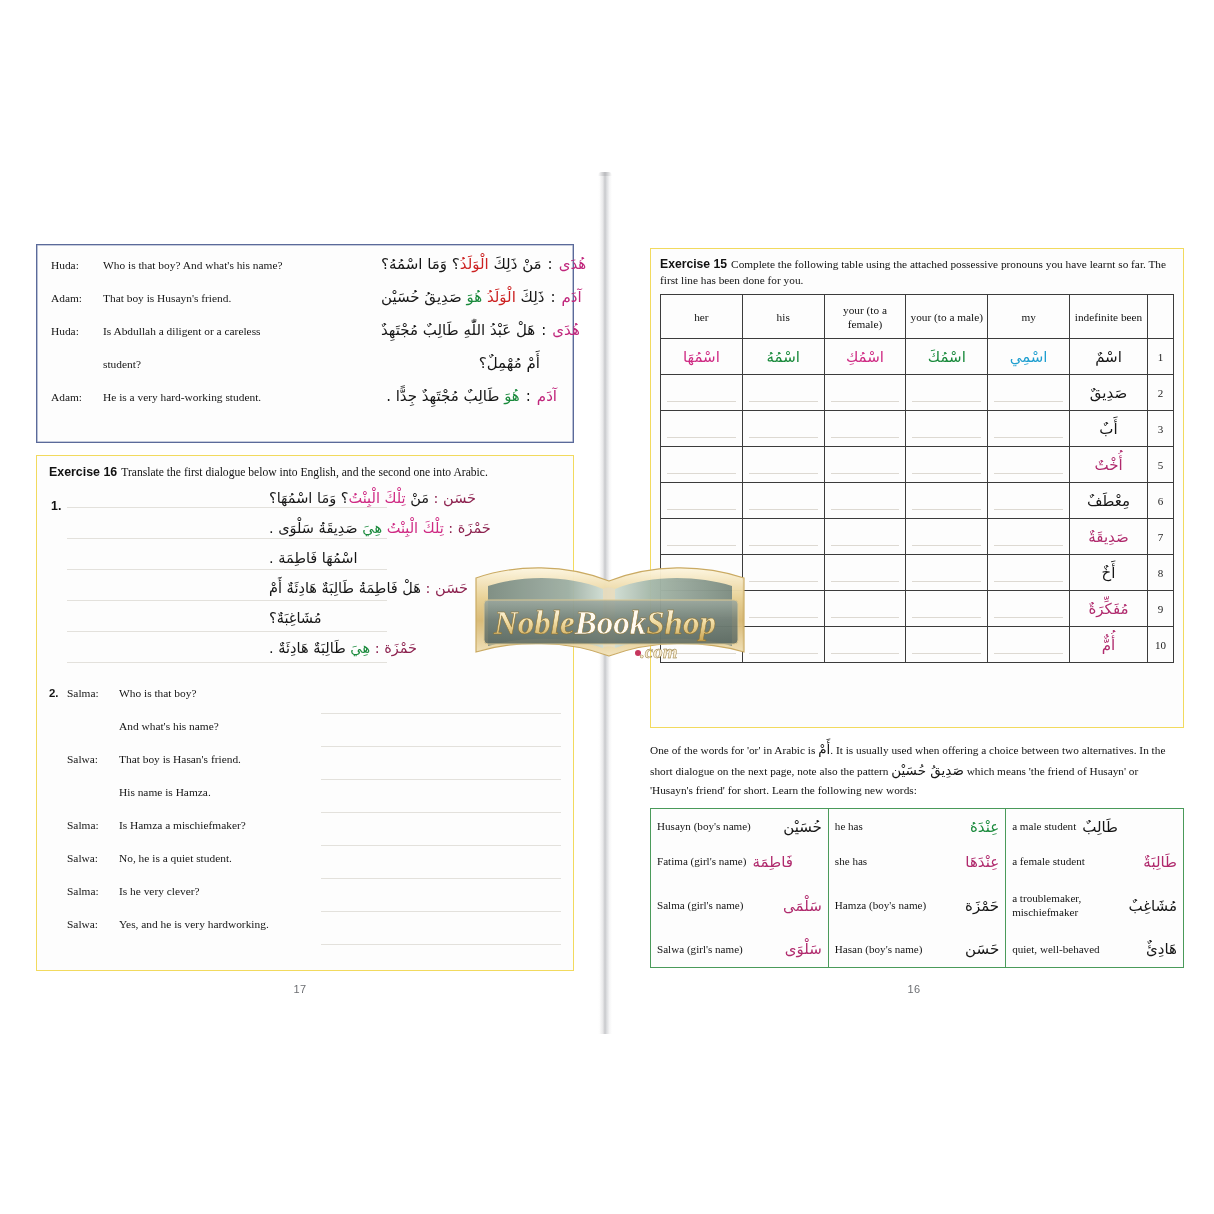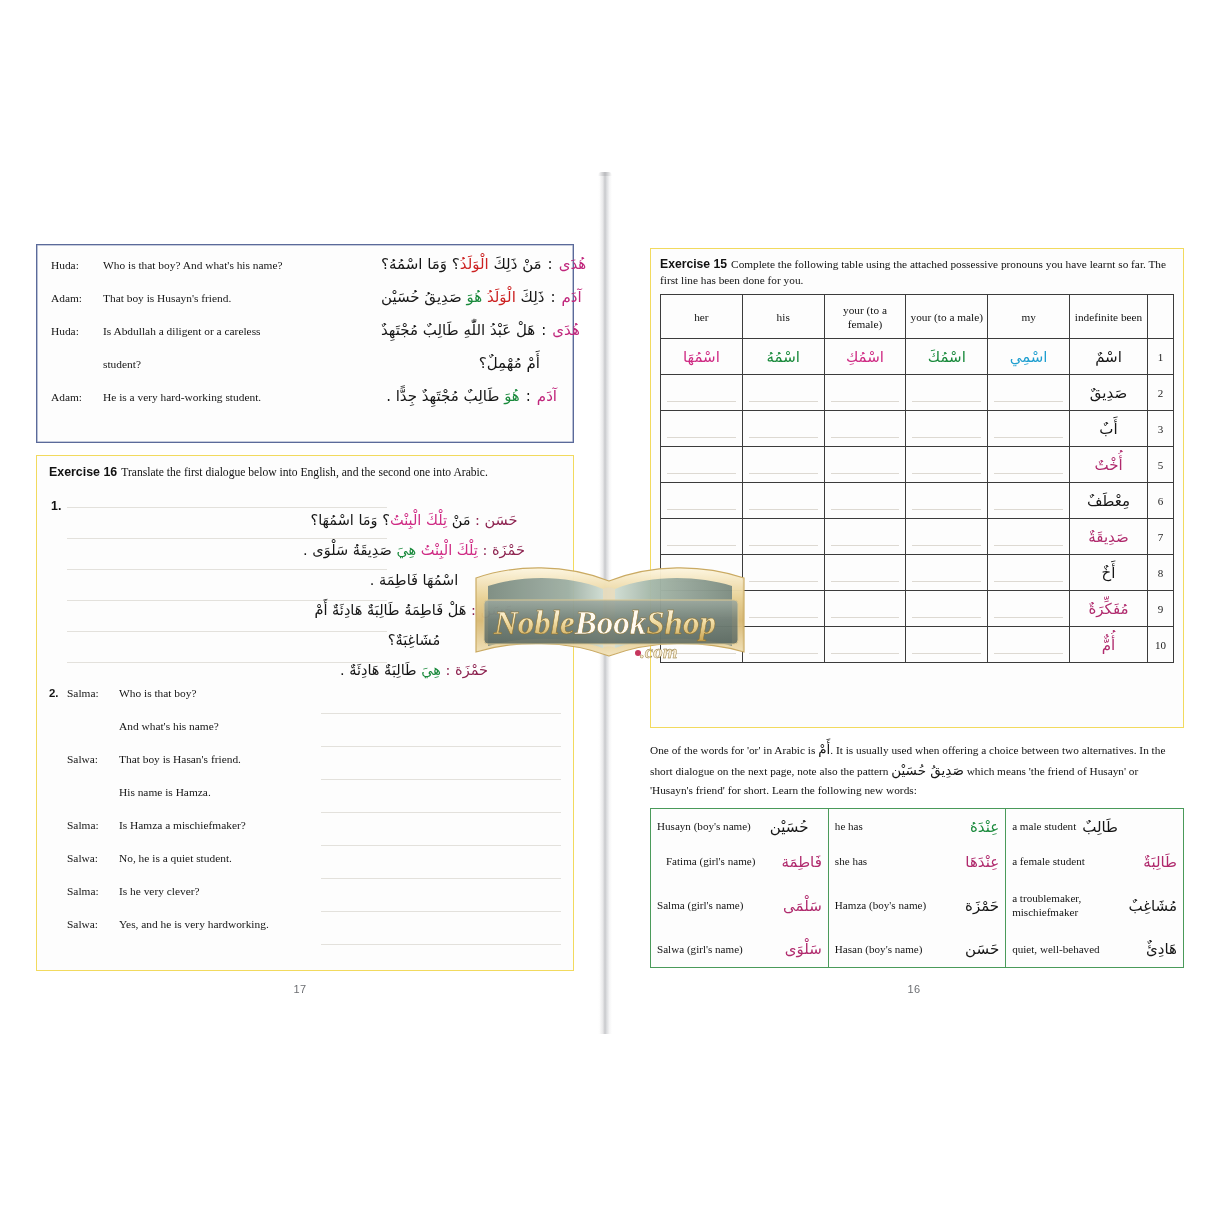--- a/index.html
+++ b/index.html
@@ -115,23 +115,23 @@
   .q-num {
     position: absolute; left: 2px; top: 16px;
     font-size: 12.4px; font-weight: 700; color: #111;
   }
   .rules { position: absolute; left: 18px; top: 0; width: 320px; height: 100%; }
   .rules .rline {
     position: absolute; left: 0; width: 100%;
     border-bottom: 1px solid #e3e1dc;
   }
   .q1-ar {
-    position: absolute; right: 2px; top: 22px;
+    position: absolute; right: 2px; top: 0;
     width: 290px;
-    direction: rtl; text-align: center;
+    direction: rtl; text-align: left;
     font-family: "DejaVu Sans", sans-serif;
     font-size: 14.5px;
     color: #161616;
     line-height: 30px;
   }
   .q1-ar .ln { white-space: nowrap; }
   .ar-name { color: #8d2350; }
 
   
   #ex16-q2 { position: relative; height: 278px; margin-top: 8px; }
@@ -226,21 +226,21 @@
     font-family:"Liberation Serif", serif;
     line-height: 13.5px;
   }
   .v-ar {
     font-family:"DejaVu Sans", sans-serif;
     font-size: 15px;
     direction: rtl; text-align: right;
     color:#161616;
     white-space: nowrap;
   }
-  .v-ar.pink { color:#b02a6d;margin-left:20px; }
+  .v-ar.pink { color:#b02a6d; }
   .v-ar.green { color:#1a8a3c; }
 
   
   #watermark {
     position: absolute;
     left: 466px; top: 548px;
     width: 290px; height: 132px;
     pointer-events: none;
   }
   #watermark svg { display:block; width:100%; height:100%; }
@@ -488,41 +488,41 @@
       <span class="inline-ar">أَمْ</span><span>. It is usually used when offering a choice between two alternatives. In the short dialogue on the next page, note also the pattern</span>
       <span class="inline-ar">صَدِيقُ حُسَيْن</span>
       <span>which means 'the friend of Husayn' or 'Husayn's friend' for short. Learn the following new words:</span>
     </div>
 
     <div id="vocab-box" class="box box-green" style="left:36px;top:808px;">
       <table class="vocab">
         <tbody id="vocab-body">
             <tr>
               <td style="width: 33.33%;">
-                <div style="display:flex;align-items:center;justify-content:flex-start;gap:19px">
+                <div style="display:flex;align-items:center;justify-content:space-between;gap:19px">
                   <span class="v-en">Husayn (boy's name)</span>
                   <span class="v-ar ">حُسَيْن</span>
                 </div>
               </td>
               <td class="vsep" style="width: 33.33%;">
                 <div style="display:flex;align-items:center;justify-content:space-between;gap:6px">
                   <span class="v-en">he has</span>
                   <span class="v-ar green">عِنْدَهُ</span>
                 </div>
               </td>
               <td class="vsep" style="width: 33.33%;">
                 <div style="display:flex;align-items:center;justify-content:flex-start;gap:6px">
                   <span class="v-en">a male student</span>
                   <span class="v-ar ">طَالِبٌ</span>
                 </div>
               </td>
             </tr>
             <tr>
               <td style="width: 33.33%;">
-                <div style="display:flex;align-items:center;justify-content:flex-end;gap:6px">
+                <div style="display:flex;align-items:center;justify-content:flex-start;gap:6px">
                   <span class="v-en">Fatima (girl's name)</span>
                   <span class="v-ar pink">فَاطِمَة</span>
                 </div>
               </td>
               <td class="vsep" style="width: 33.33%;">
                 <div style="display:flex;align-items:center;justify-content:space-between;gap:6px">
                   <span class="v-en">she has</span>
                   <span class="v-ar pink">عِنْدَهَا</span>
                 </div>
               </td>

